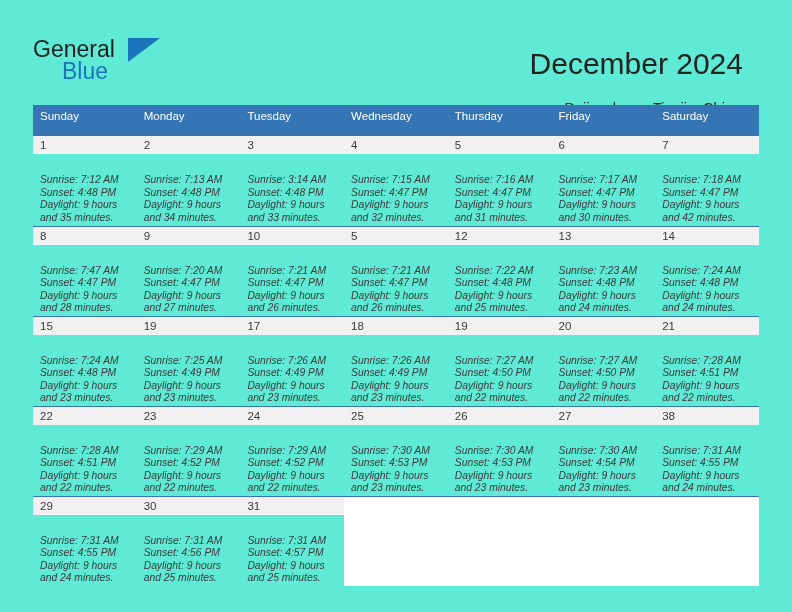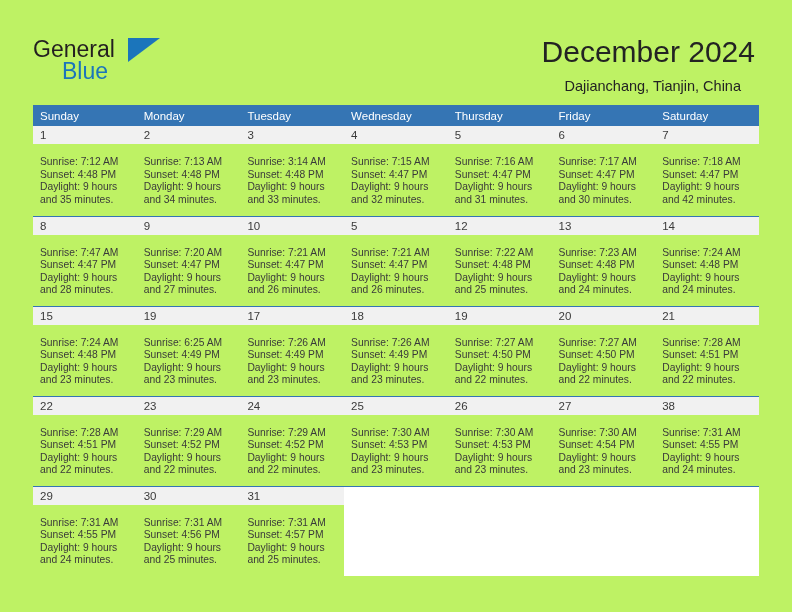--- a/index.html
+++ b/index.html
@@ -6,21 +6,21 @@
   html, body {
     margin: 0; padding: 0;
     width: 792px; height: 612px;
     background: #ffffff;
     font-family: "Liberation Sans", sans-serif;
     -webkit-font-smoothing: antialiased;
   }
   .page {
     position: relative;
     width: 792px; height: 612px;
-    background: #bef264;
+    background: #5eead4;
     overflow: hidden;
   }
 
   
   .header {
     position: absolute;
     left: 33px; top: 30px; right: 33px;
     height: 68px;
   }
   .logo {
@@ -53,21 +53,21 @@
   .title-block {
     position: absolute;
     right: 0; top: 0;
     text-align: right;
   }
   .cal-title {
     font-size: 30px;
     color: #232323;
     line-height: 36px;
     font-weight: normal;
-    margin: 4px;
+    margin: 16px;
     white-space: nowrap;
   }
   .cal-subtitle {
     font-size: 14.5px;
     color: #232323;
     line-height: 20px;
     margin: 6px 18px 0 0;
     white-space: nowrap;
   }
 
@@ -81,21 +81,21 @@
     border-collapse: collapse;
     table-layout: fixed;
     width: 726px;
   }
   table.cal th {
     background: #3575b4;
     color: #ffffff;
     font-size: 11.5px;
     font-weight: normal;
     text-align: left;
-    padding: 5px 0 4px 7px;
+    padding: 5px 0 14px 7px;
     height: 21px;
     border: none;
     width: 103.71px;
   }
   td.daycell {
     vertical-align: top;
     padding: 0;
     border-top: 1px solid #3575b4;
     height: 90px;
   }
@@ -105,24 +105,25 @@
   .daynum {
     background: #f1f1f1;
     font-size: 11.5px;
     color: #3a3a3a;
     padding: 3px 0 3px 7px;
     height: 18px;
     line-height: 12px;
   }
   .daynum.blank { background: #ffffff; }
   .details {
-    padding: 12px 6px 0 7px;
+    padding: 20px 6px 0 7px;
     font-size: 10.3px;
     color: #3a3a3a;
     line-height: 12.6px;
+    font-style: italic;
   }
   .details div { white-space: nowrap; }
 </style>
 </head>
 <body>
 
 <div class="page">
 
   <div class="header">
 
@@ -289,21 +290,21 @@
               <div class="details">
                 <div>Sunrise: 7:24 AM</div>
                 <div>Sunset: 4:48 PM</div>
                 <div>Daylight: 9 hours</div>
                 <div>and 23 minutes.</div>
               </div>
             </td>
             <td class="daycell">
               <div class="daynum">19</div>
               <div class="details">
-                <div>Sunrise: 6:25 AM</div>
+                <div>Sunrise: 7:25 AM</div>
                 <div>Sunset: 4:49 PM</div>
                 <div>Daylight: 9 hours</div>
                 <div>and 23 minutes.</div>
               </div>
             </td>
             <td class="daycell">
               <div class="daynum">17</div>
               <div class="details">
                 <div>Sunrise: 7:26 AM</div>
                 <div>Sunset: 4:49 PM</div>

